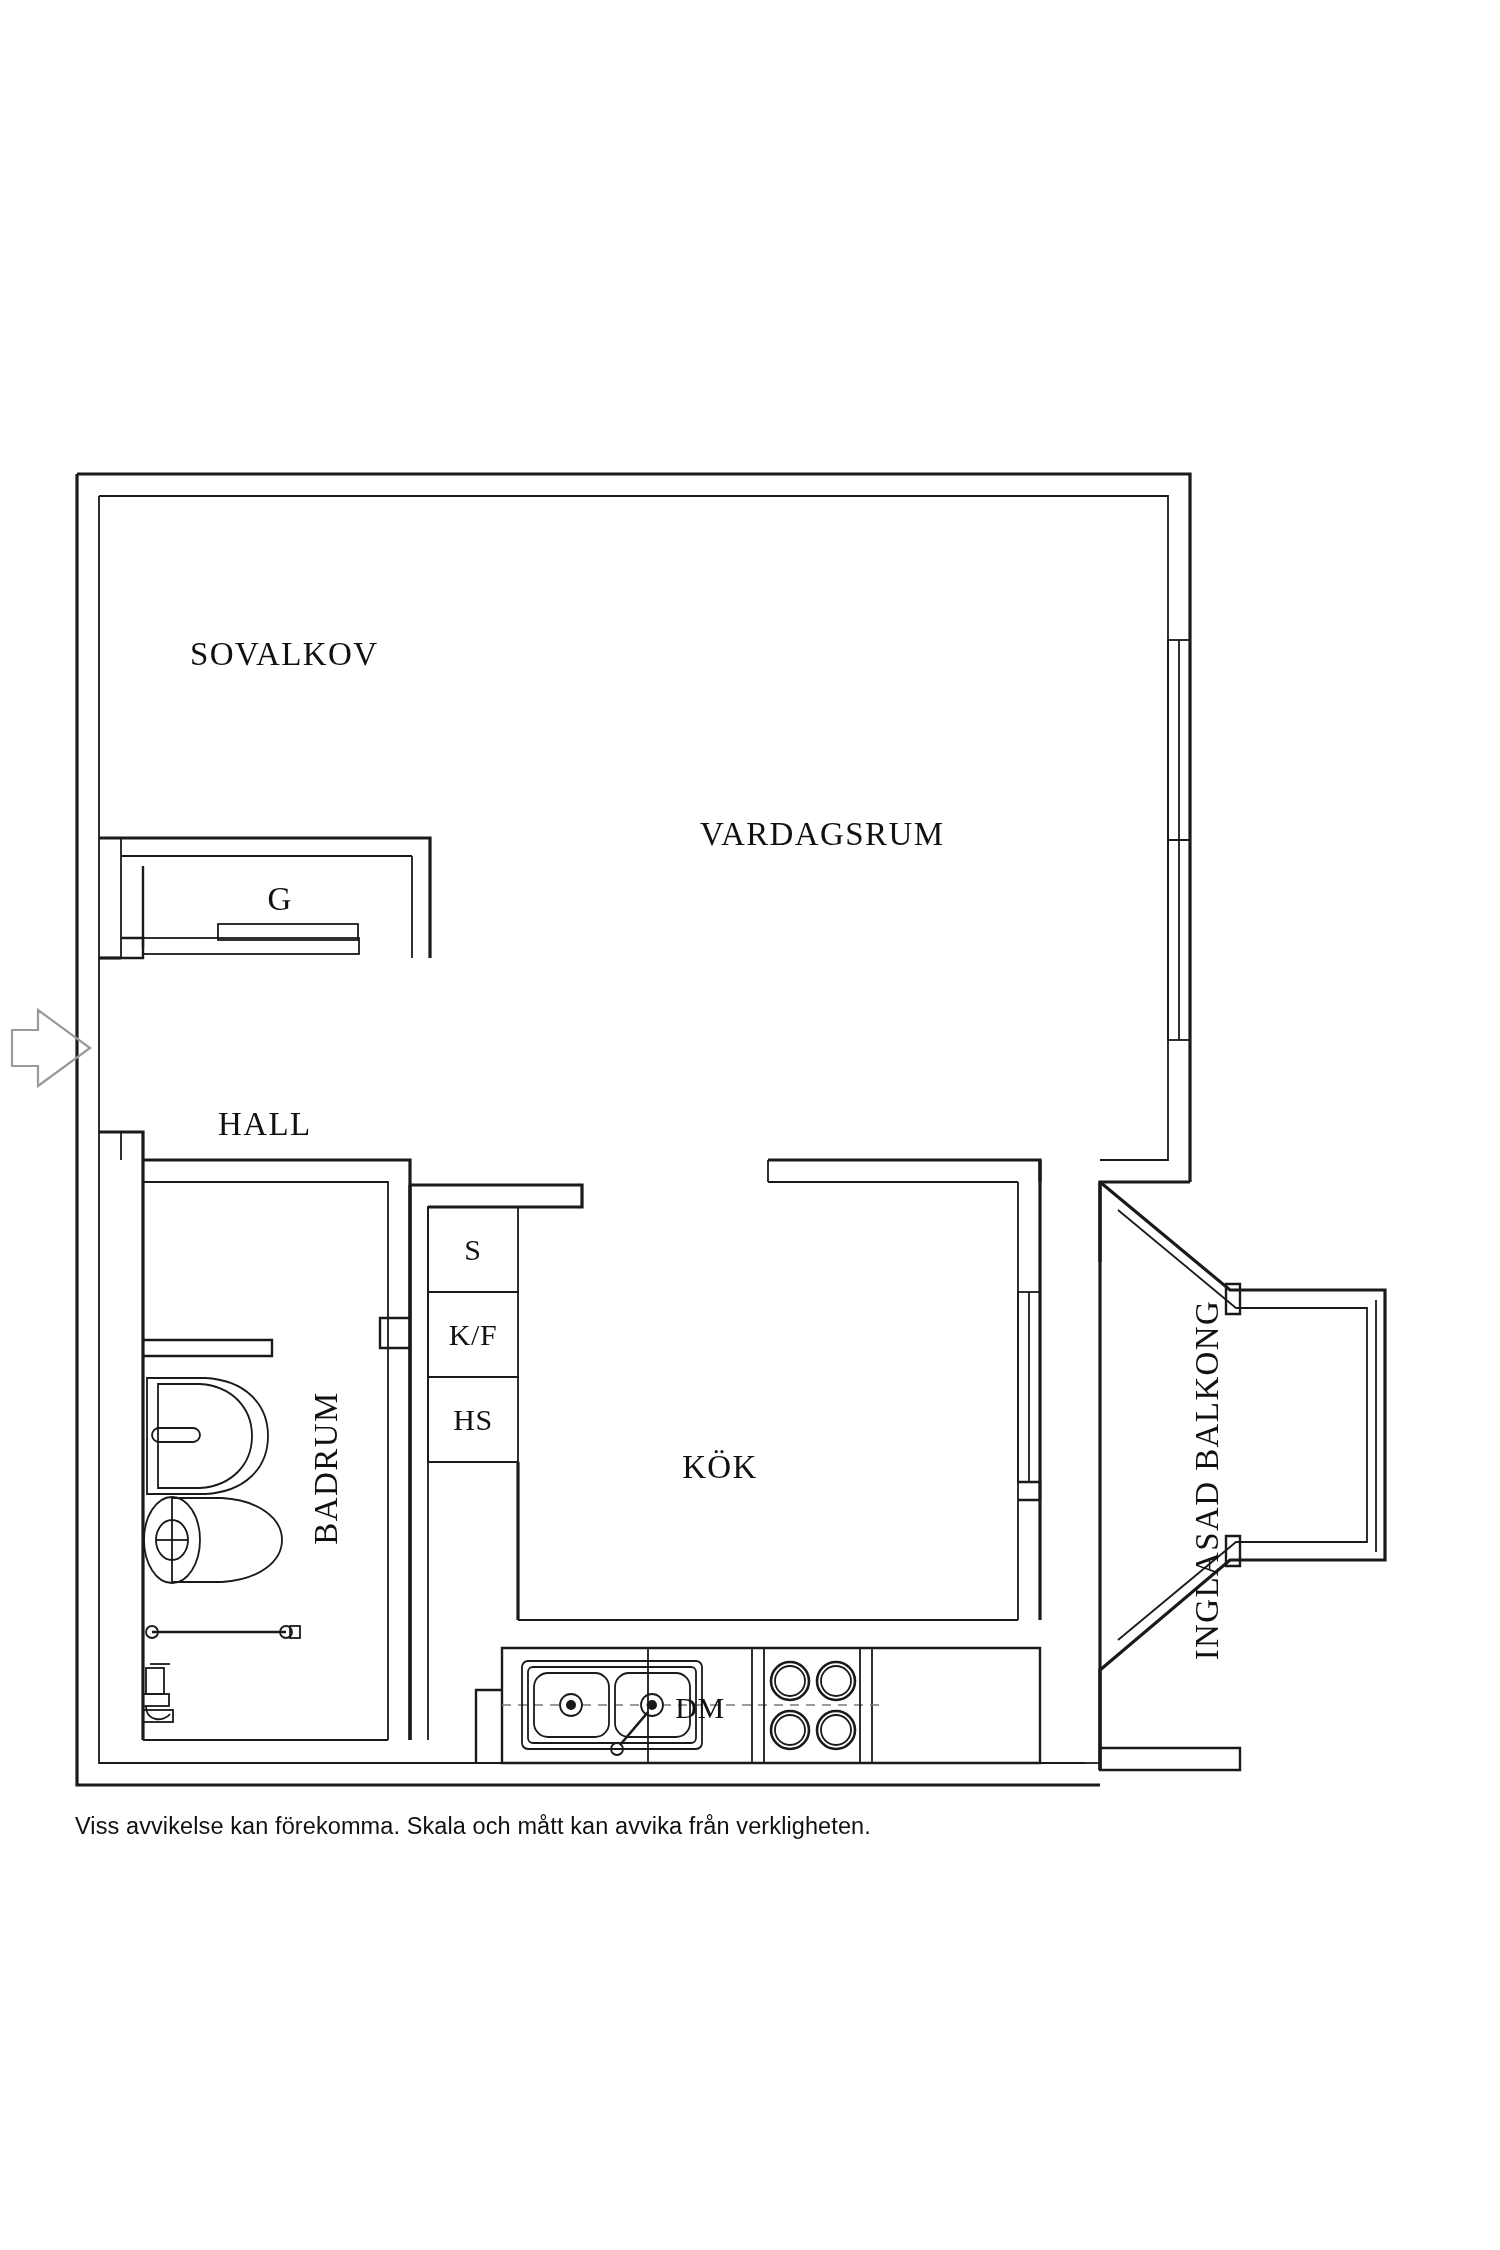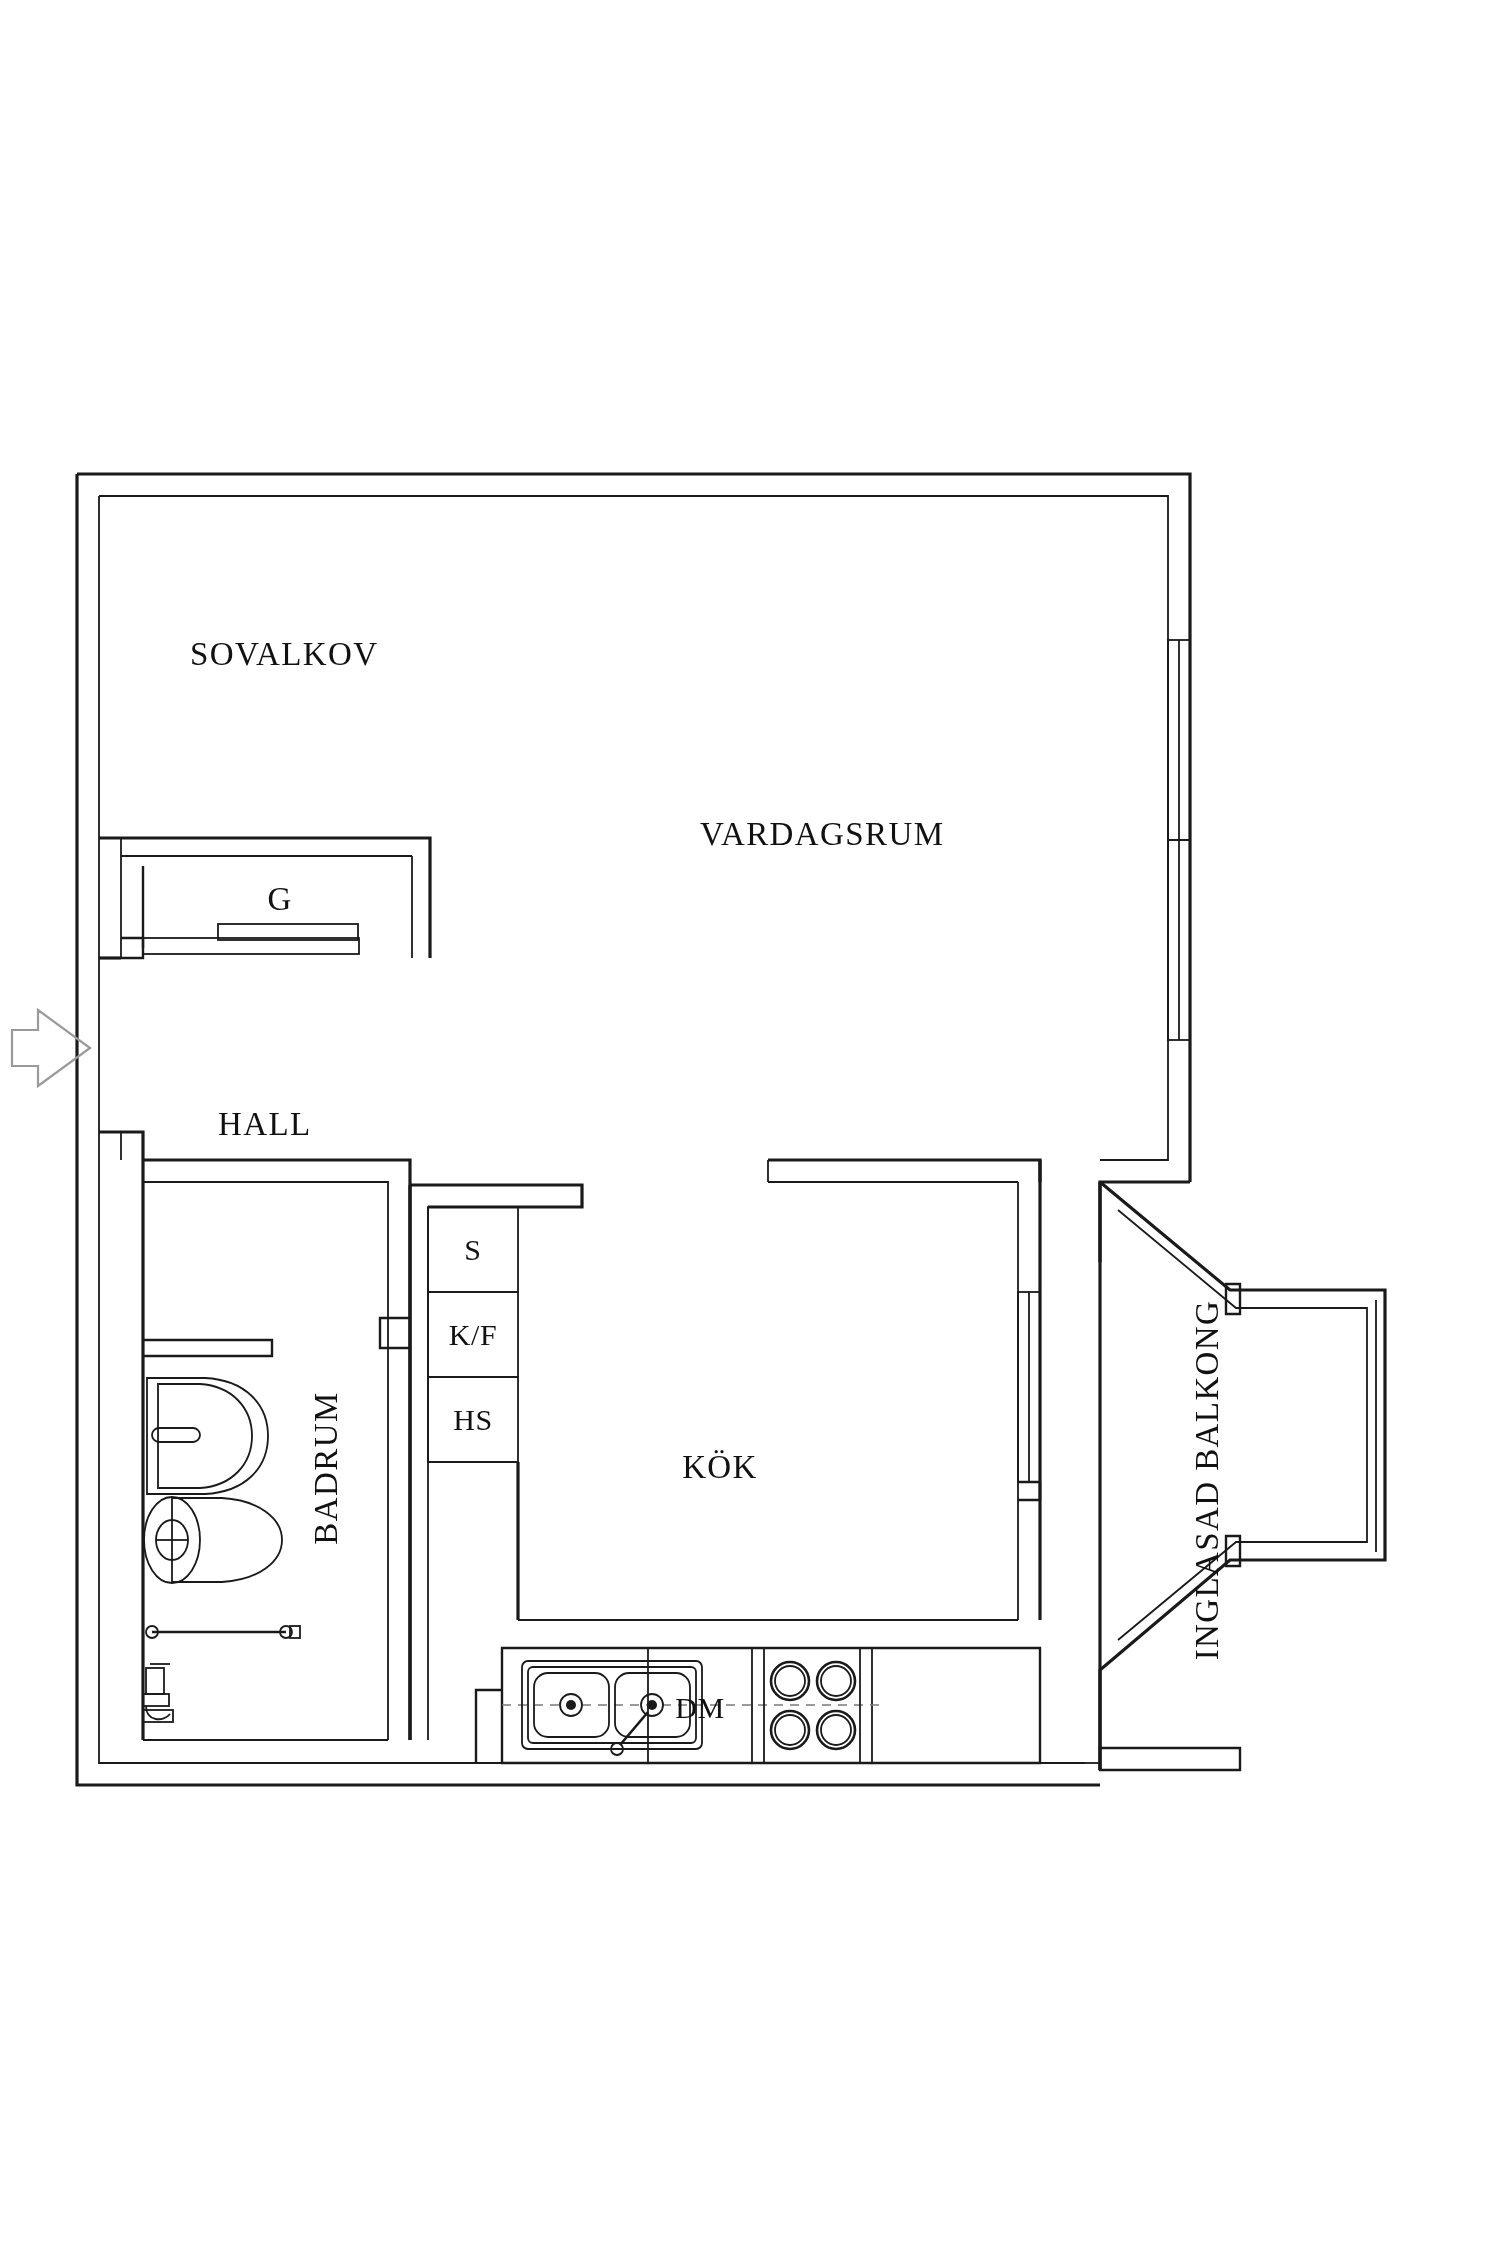--- a/index.html
+++ b/index.html
@@ -227,14 +227,15 @@
     <text class="lbl-sm" x="473" y="1260" text-anchor="middle">S</text>
 
     <text class="lbl-sm" x="473" y="1345" text-anchor="middle">K/F</text>
 
     <text class="lbl-sm" x="473" y="1430" text-anchor="middle">HS</text>
 
     <text class="lbl-sm" x="700" y="1718" text-anchor="middle">DM</text>
 
   </svg>
 
+  <div class="cap">Viss avvikelse kan förekomma. Skala och mått kan avvika från verkligheten.</div>
 
 </div>
 
 </body></html>

